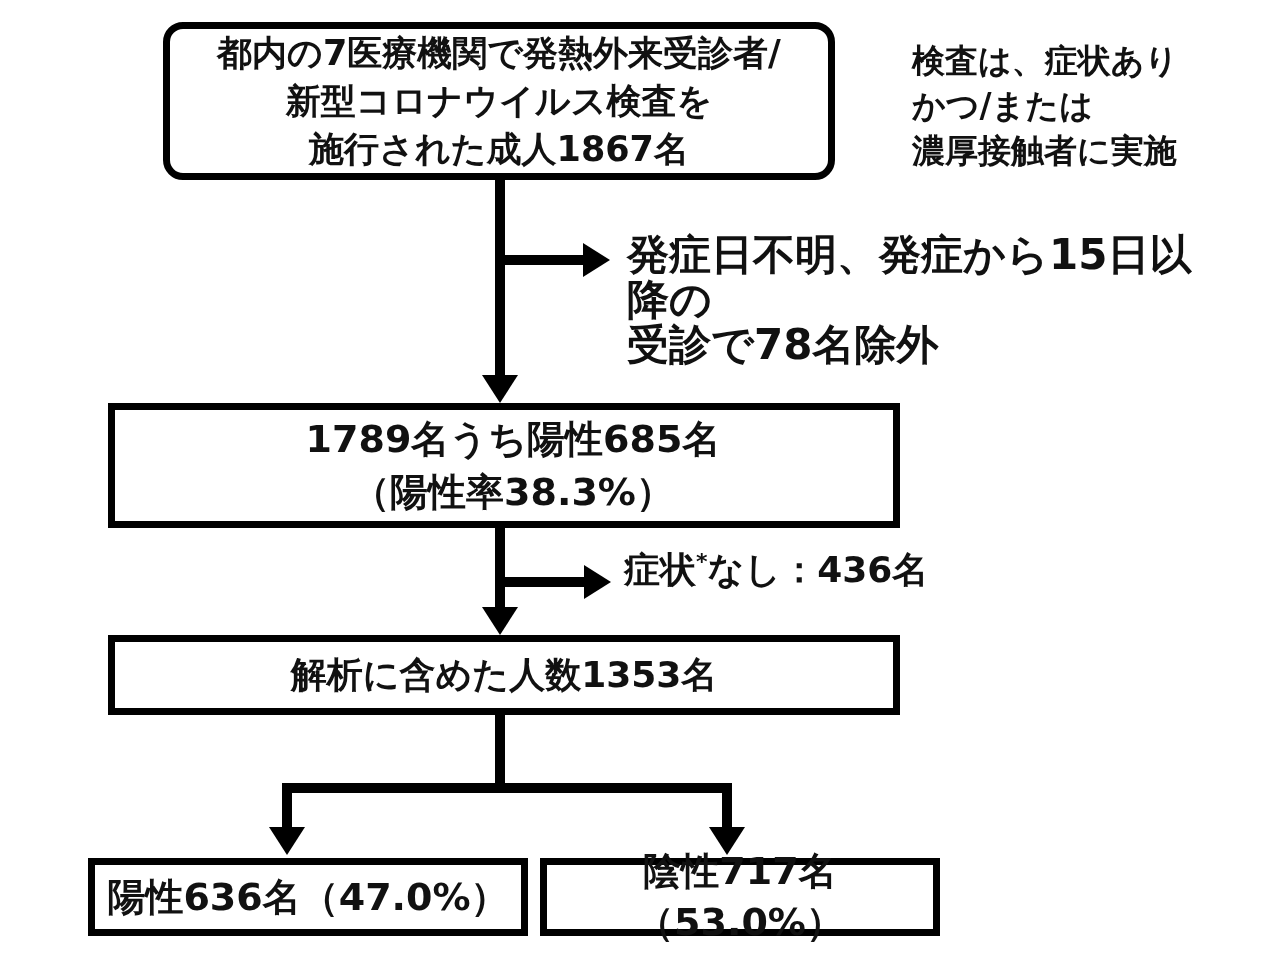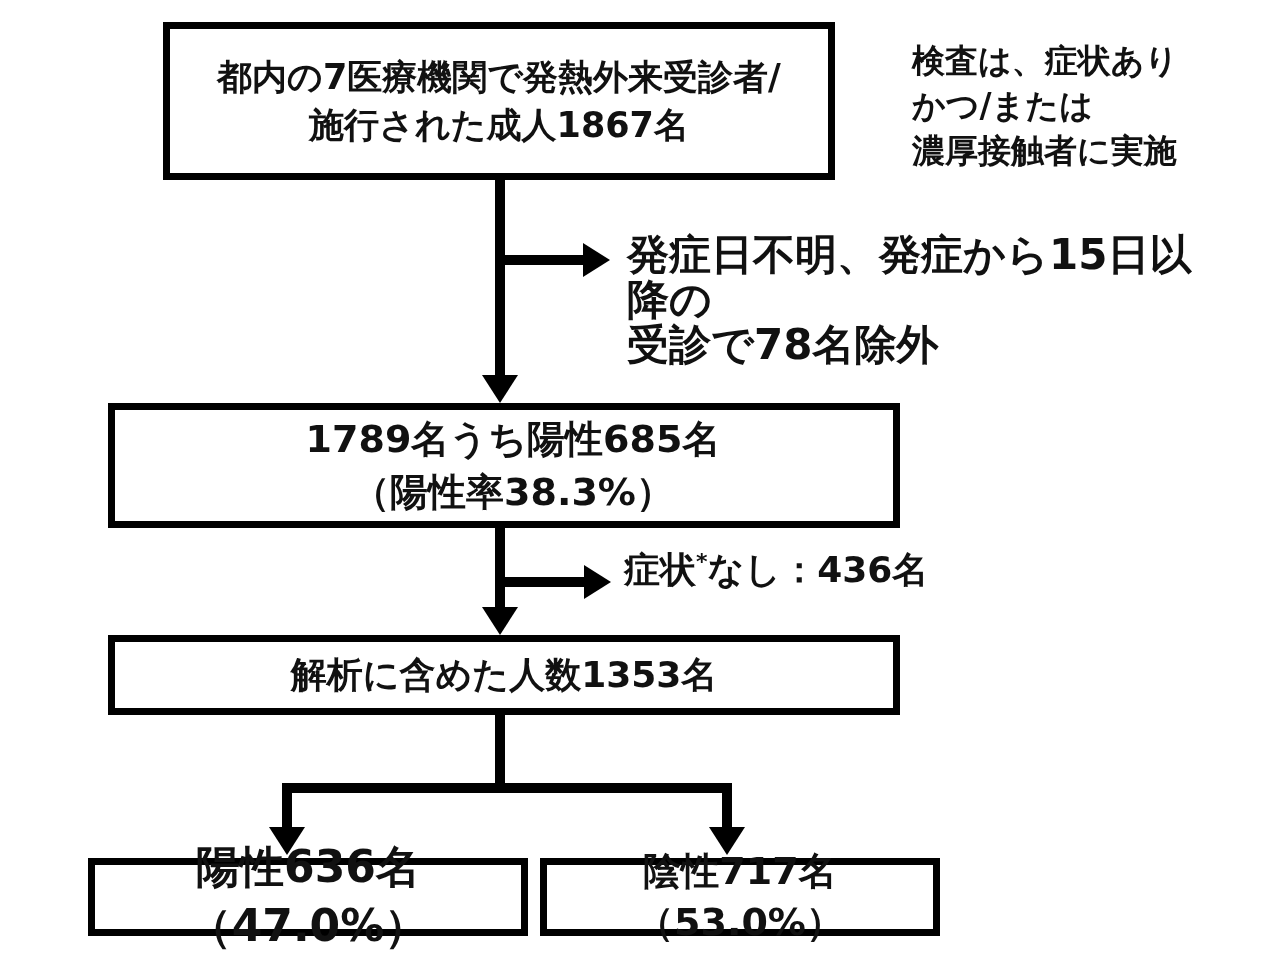--- a/index.html
+++ b/index.html
@@ -49,21 +49,21 @@
   }
   .arrow-right {
     position: absolute;
     width: 0; height: 0;
     border-top: 17px solid transparent;
     border-bottom: 17px solid transparent;
     border-left: 27px solid #000000;
   }
 
   
-  .box-source   { left: 163px; top: 22px;  width: 672px; height: 158px; font-size: 35px; line-height: 48px; }
+  .box-source   { left: 163px; top: 22px;  width: 672px; height: 158px; font-size: 35px; line-height: 48px; border-radius: 20px; }
   .note-test    { left: 880px; top: 38px;  width: 390px; font-size: 33px; line-height: 45px; margin-left: 32px; }
 
   .stem1        { left: 495px; top: 180px; height: 197px; }
   .stem1-head   { left: 482px; top: 375px; }
   .branch1      { left: 500px; top: 255px; width: 85px; }
   .branch1-head { left: 583px; top: 243px; }
   .note-excl1   { left: 627px; top: 232px; width: 600px; font-size: 42px; line-height: 45px; }
 
   .box-tested   { left: 108px; top: 403px; width: 792px; height: 125px; font-size: 38px; line-height: 53px; padding-left: 18px; }
 
@@ -76,30 +76,31 @@
 
   .box-analysis { left: 108px; top: 635px; width: 792px; height: 80px; font-size: 36px; }
 
   .stem3        { left: 495px; top: 715px; height: 78px; }
   .split-bar    { left: 282px; top: 783px; width: 450px; }
   .drop-left    { left: 282px; top: 783px; height: 46px; }
   .drop-left-head  { left: 269px; top: 827px; }
   .drop-right   { left: 722px; top: 783px; height: 46px; }
   .drop-right-head { left: 709px; top: 827px; }
 
-  .box-positive { left: 88px;  top: 858px; width: 440px; height: 78px; font-size: 44px; }
+  .box-positive { left: 88px;  top: 858px; width: 440px; height: 78px; font-size: 38px; }
   .box-negative { left: 540px; top: 858px; width: 400px; height: 78px; font-size: 38px; }
 </style>
 </head>
 <body>
 
 <div class="canvas">
 
   <div class="fc-box box-source">
     <span class="bline">都内の7医療機関で発熱外来受診者/</span>
+    <span class="bline">新型コロナウイルス検査を</span>
     <span class="bline">施行された成人1867名</span>
   </div>
 
   <div class="note note-test">
     <span class="bline">検査は、症状あり</span>
     <span class="bline">かつ/または</span>
     <span class="bline">濃厚接触者に実施</span>
   </div>
 
   <div class="vline stem1"></div>

